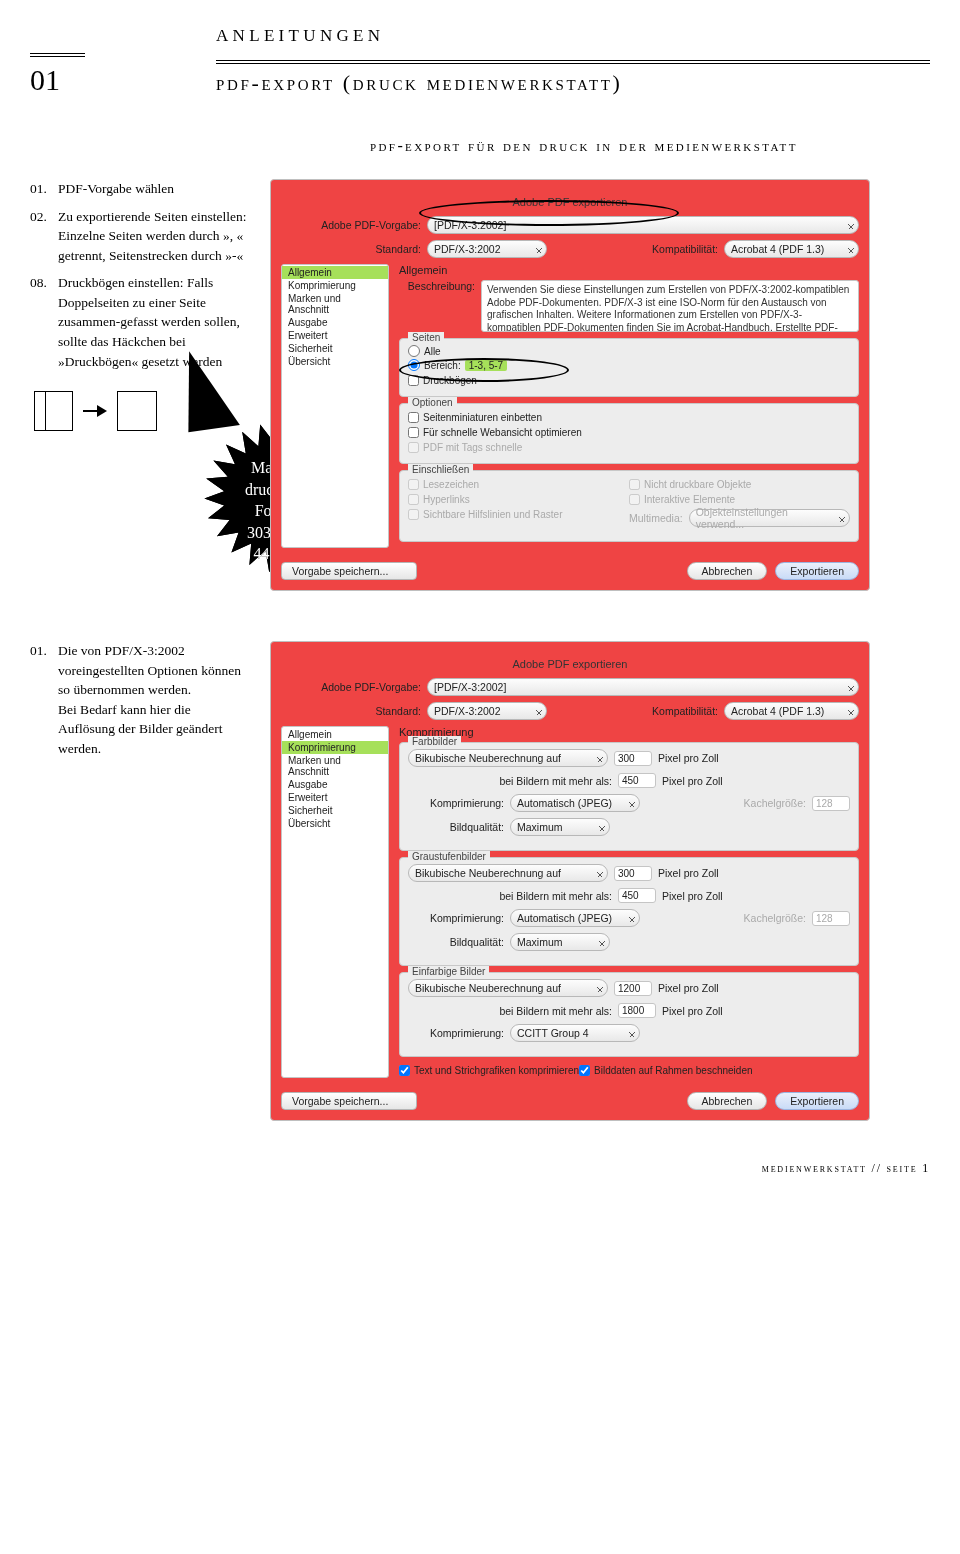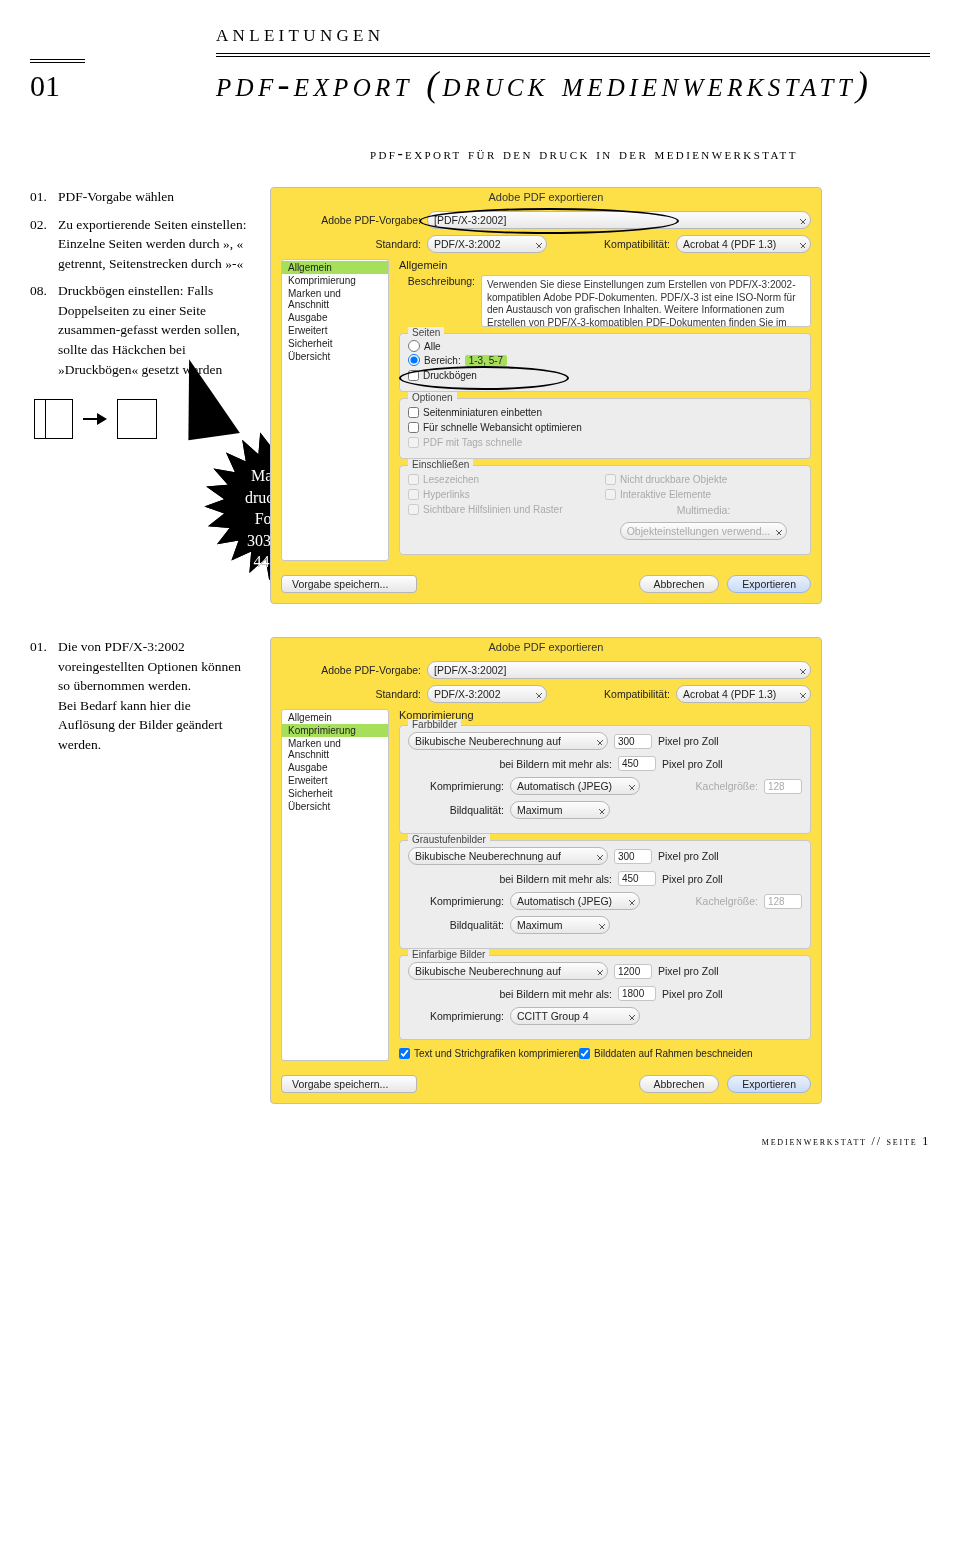--- a/index.html
+++ b/index.html
@@ -16,46 +16,45 @@
   .header-kicker {
     font-variant: small-caps;
     letter-spacing: 0.18em;
     font-size: 24px;
     margin-bottom: 6px;
     margin-left: 186px;
   }
   .header-title {
     font-variant: small-caps;
     letter-spacing: 0.12em;
-    font-size: 36px;
-    font-style: italic;
+    font-size: 22px;
   }
   .header-num { font-size: 30px; width: 40px; }
   .subhead {
     font-variant: small-caps;
     letter-spacing: 0.15em;
     font-size: 16px;
     margin: 40px 0 24px 340px;
   }
-  .section { display: flex; gap: 20px; margin-bottom: 28px; }
+  .section { display: flex; gap: 20px; margin-bottom: 40px; }
   .steps { width: 220px; font-size: 13.5px; line-height: 1.45; flex-shrink: 0; }
   .step { display: flex; gap: 6px; margin-bottom: 8px; }
   .step .num { width: 22px; flex-shrink: 0; }
   .dialog-wrap { flex: 1; position: relative; }
 
   
   .mac-dialog {
-    width: 552px;
-    background: #fde047;
+    width: 600px;
+    background: #ef4444;
     border: 1px solid #bfbfbf;
     border-radius: 4px;
     font-family: 'Lucida Grande', Helvetica, Arial, sans-serif;
     font-size: 10.5px;
     color: #222;
-    padding: 3px 10px 10px 10px;
+    padding: 16px 10px 10px 10px;
   }
   .mac-title { text-align: center; font-size: 11px; margin-bottom: 8px; color: #333; }
   .row { display: flex; align-items: center; gap: 6px; margin-bottom: 6px; }
   .lbl { text-align: right; font-size: 10.5px; }
   .select {
     background: linear-gradient(#fdfdfd,#e8e8e8);
     border: 1px solid #b8b8b8;
     border-radius: 9px;
     height: 18px;
     padding: 1px 16px 1px 6px;
@@ -320,21 +319,21 @@
               </div>
               <div>
                 <label class="chk disabled">
                     <input type="checkbox" disabled="" style="">
                     <span>Nicht druckbare Objekte</span>
                   </label><br>
                 <label class="chk disabled">
                     <input type="checkbox" disabled="" style="">
                     <span>Interaktive Elemente</span>
                   </label><br>
-                <div class="row" style="margin-top:2px;flex-direction:column;">
+                <div class="row" style="margin-top:2px;">
                   <span class="lbl disabled">Multimedia:</span>
                   <span class="select disabled">
                       <span>Objekteinstellungen verwend...</span>
                     </span>
                 </div>
               </div>
             </div>
           </div>
         </div>
       </div>

